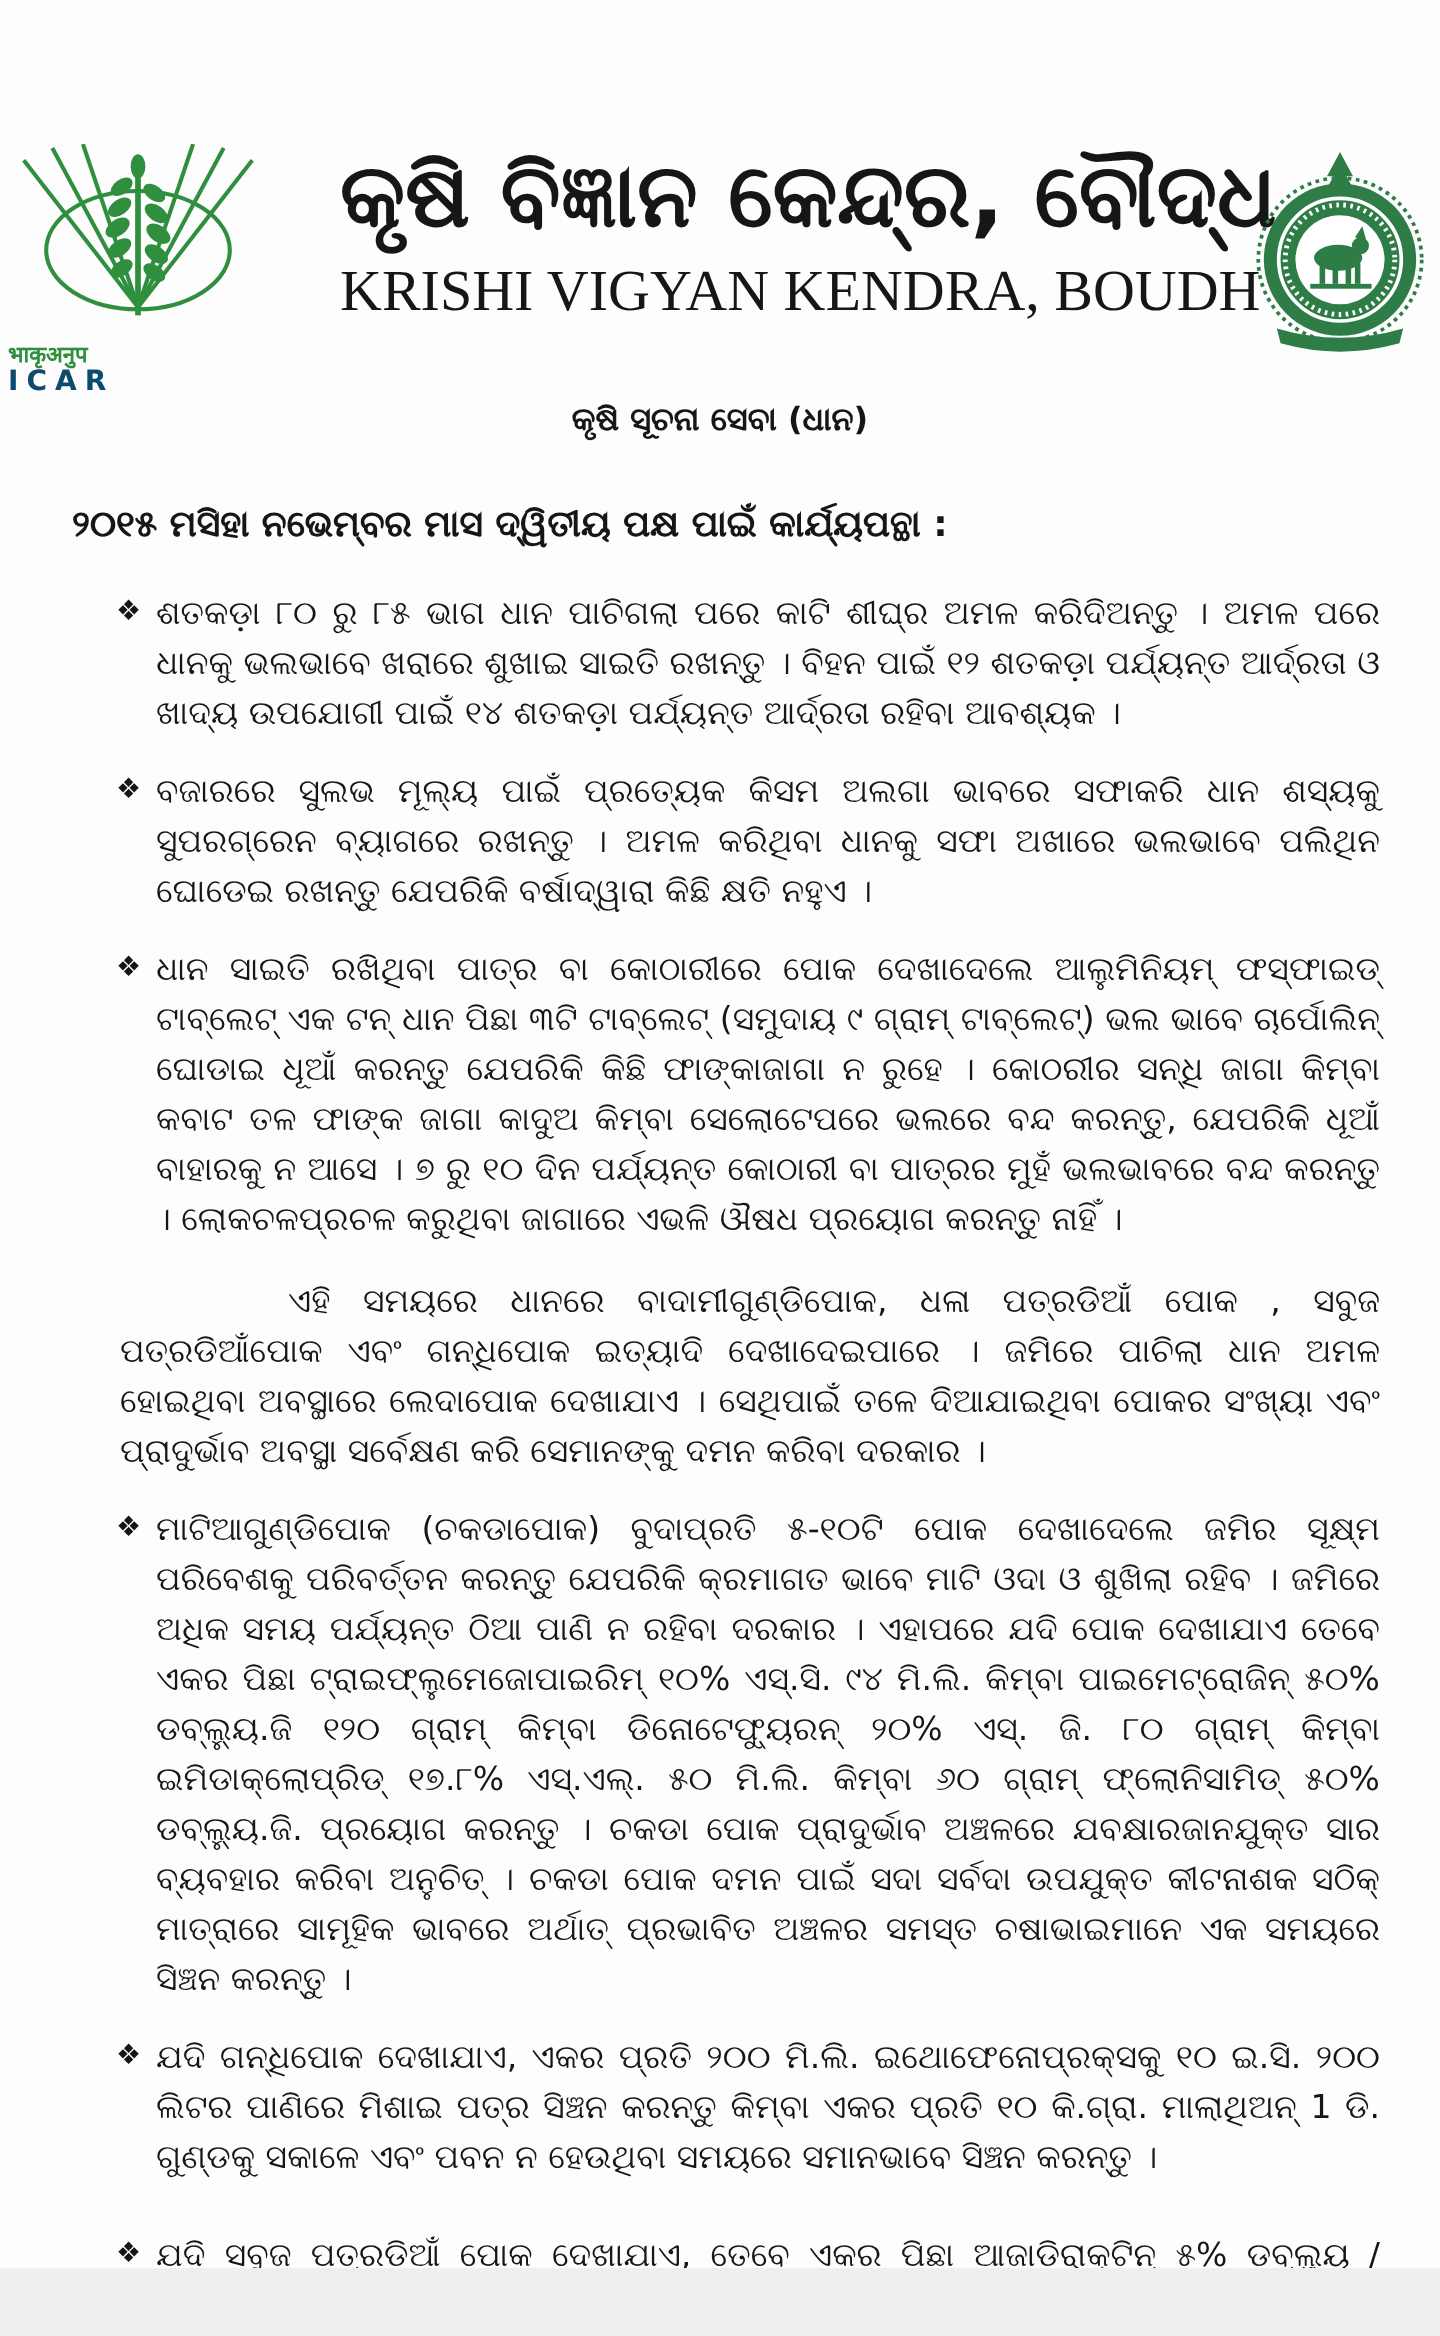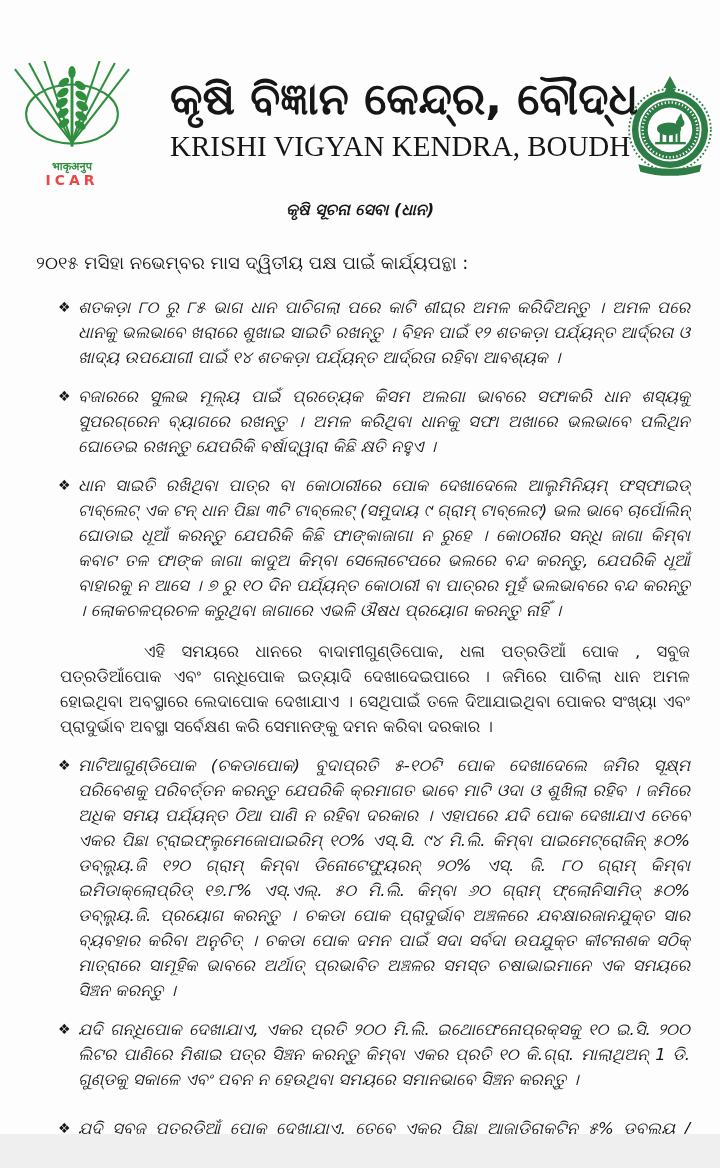--- a/index.html
+++ b/index.html
@@ -11,30 +11,30 @@
     margin: 0 auto;
     background: #fdfdfd;
     color: #161616;
     font-family: "DejaVu Sans", sans-serif;
     overflow: hidden;
   }
 
   
   .icar-logo {
     position: absolute;
-    left: 4px; top: 61px;
+    left: 4px; top: 72px;
     width: 136px;
-    text-align: center;
+    text-align: left;
   }
   .icar-hindi {
     font-size: 11px; font-weight: bold; color: #2f8f3f;
     line-height: 12px; margin-top: -6px;
   }
   .icar-en {
-    font-size: 14px; font-weight: bold; color: #ef4444;
+    font-size: 14px; font-weight: bold; color: #0c4a6e;
     letter-spacing: 4px; line-height: 15px;
   }
   .ouat-logo {
     position: absolute;
     right: 8px; top: 76px;
     width: 84px;
   }
   .titles {
     position: absolute;
     left: 130px; right: 100px; top: 70px;
@@ -61,52 +61,50 @@
     line-height: 22px;
     margin-top: 1px;
     white-space: nowrap;
   }
   .service-line {
     position: absolute;
     left: 0; right: 0; top: 200px;
     text-align: center;
     font-size: 16px;
     font-weight: bold;
-    font-style: italic;
   }
 
   
   .doc {
     position: absolute;
     left: 36px; right: 30px; top: 252px;
   }
   .doc-heading {
     font-size: 18px;
-    font-weight: normal;
+    font-weight: bold;
     margin-bottom: 21px;
   }
   .doc-item {
     display: flex;
     margin-bottom: 14px;
   }
   .doc-item.gap-lg { margin-top: 24px; }
   .bullet-marker {
     flex: none;
     width: 42px;
     padding-left: 22px;
     font-size: 14px;
     padding-top: 4px;
     color: #161616;
   }
   .item-text {
     flex: 1;
     font-size: 16.5px;
     line-height: 25px;
     text-align: justify;
-    font-style: italic;
   }
   .doc-paragraph {
     margin: 16px 0 14px 24px;
     text-indent: 84px;
     font-size: 16.5px;
     line-height: 25px;
     text-align: justify;
   }
   .footer-strip {
     position: absolute;

